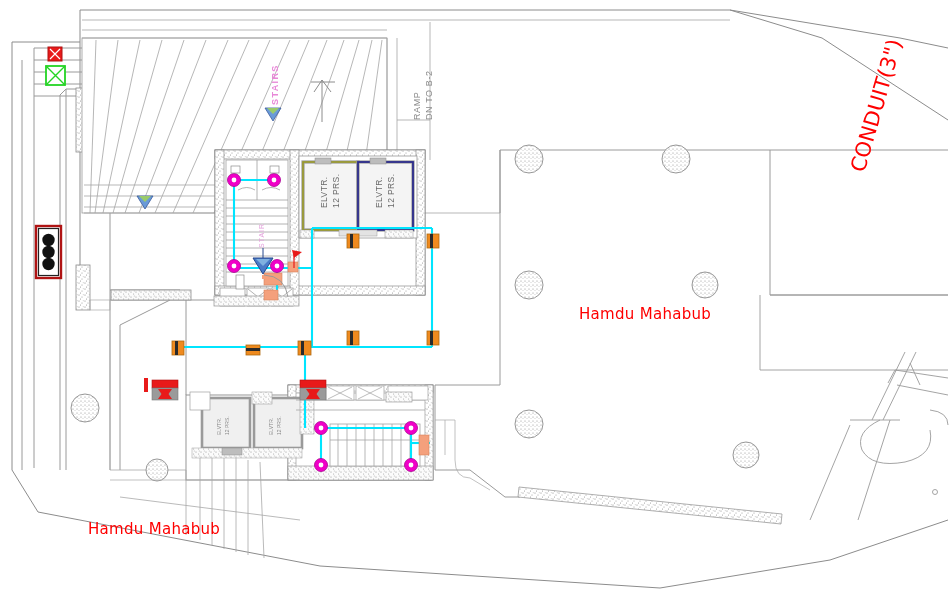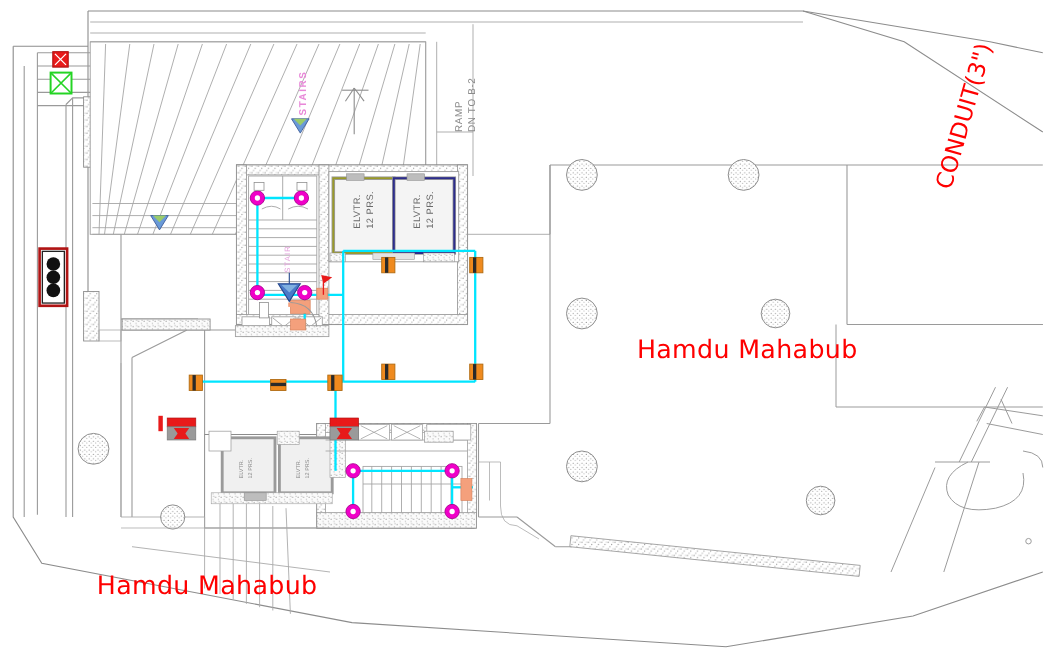--- a/index.html
+++ b/index.html
@@ -4,21 +4,21 @@
 <title>Floor Plan</title>
 <style>
   html,body{margin:0;padding:0;background:#ffffff;}
   body{
     font-family:"Liberation Sans", sans-serif;
     width:949px;height:593px;overflow:hidden;position:relative;
   }
   #plan{position:absolute;left:0;top:0;width:949px;height:593px;}
   .wm{
     position:absolute;color:#fe0000;font-family:"DejaVu Sans", sans-serif;
-    font-size:23px;letter-spacing:0.3px;white-space:nowrap;
+    font-size:15px;letter-spacing:0.3px;white-space:nowrap;
   }
   #wm-right{left:579px;top:305px;}
   #wm-left{left:88px;top:520px;}
   #wm-conduit{
     left:846px;top:168px;color:#fe0000;font-size:21px;
     font-family:"DejaVu Sans", sans-serif;white-space:nowrap;
     transform:rotate(-74deg);transform-origin:0 0;position:absolute;
   }
 </style>
 </head>

